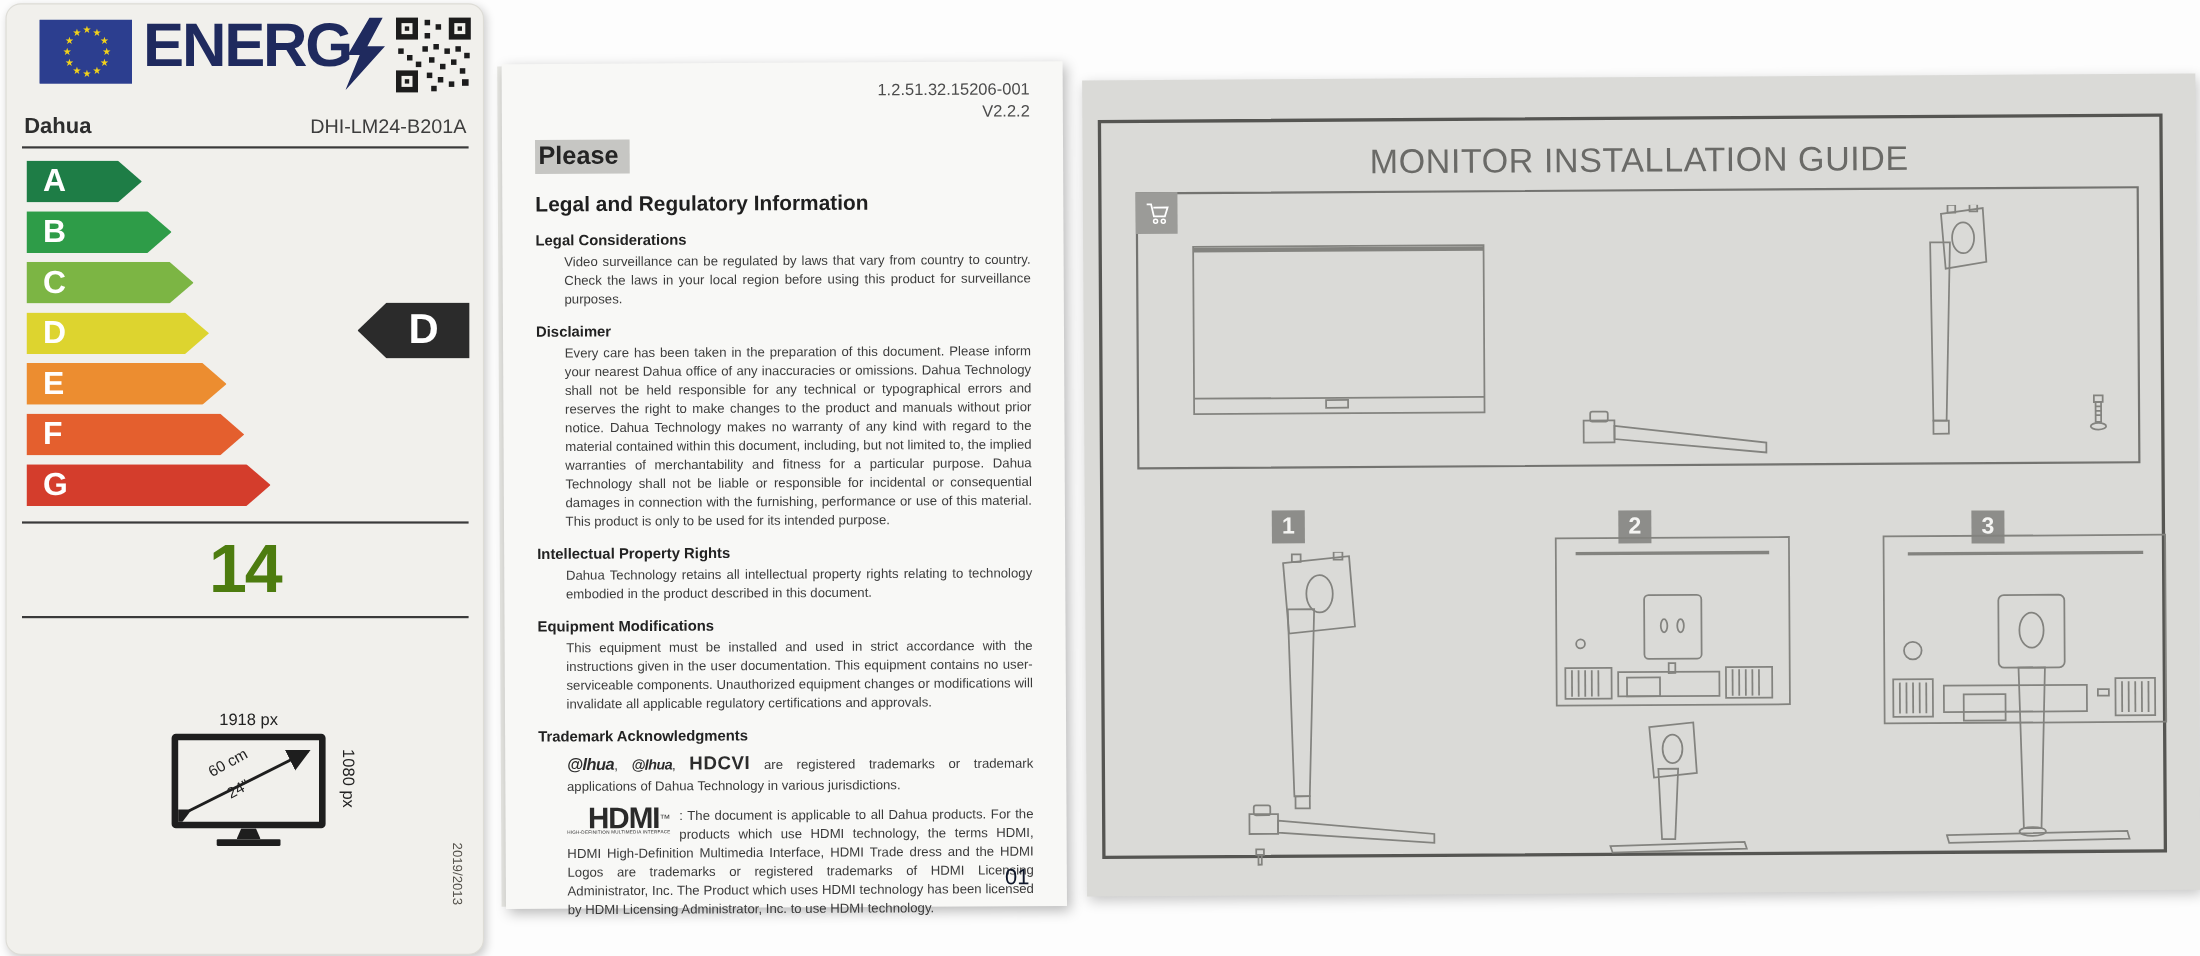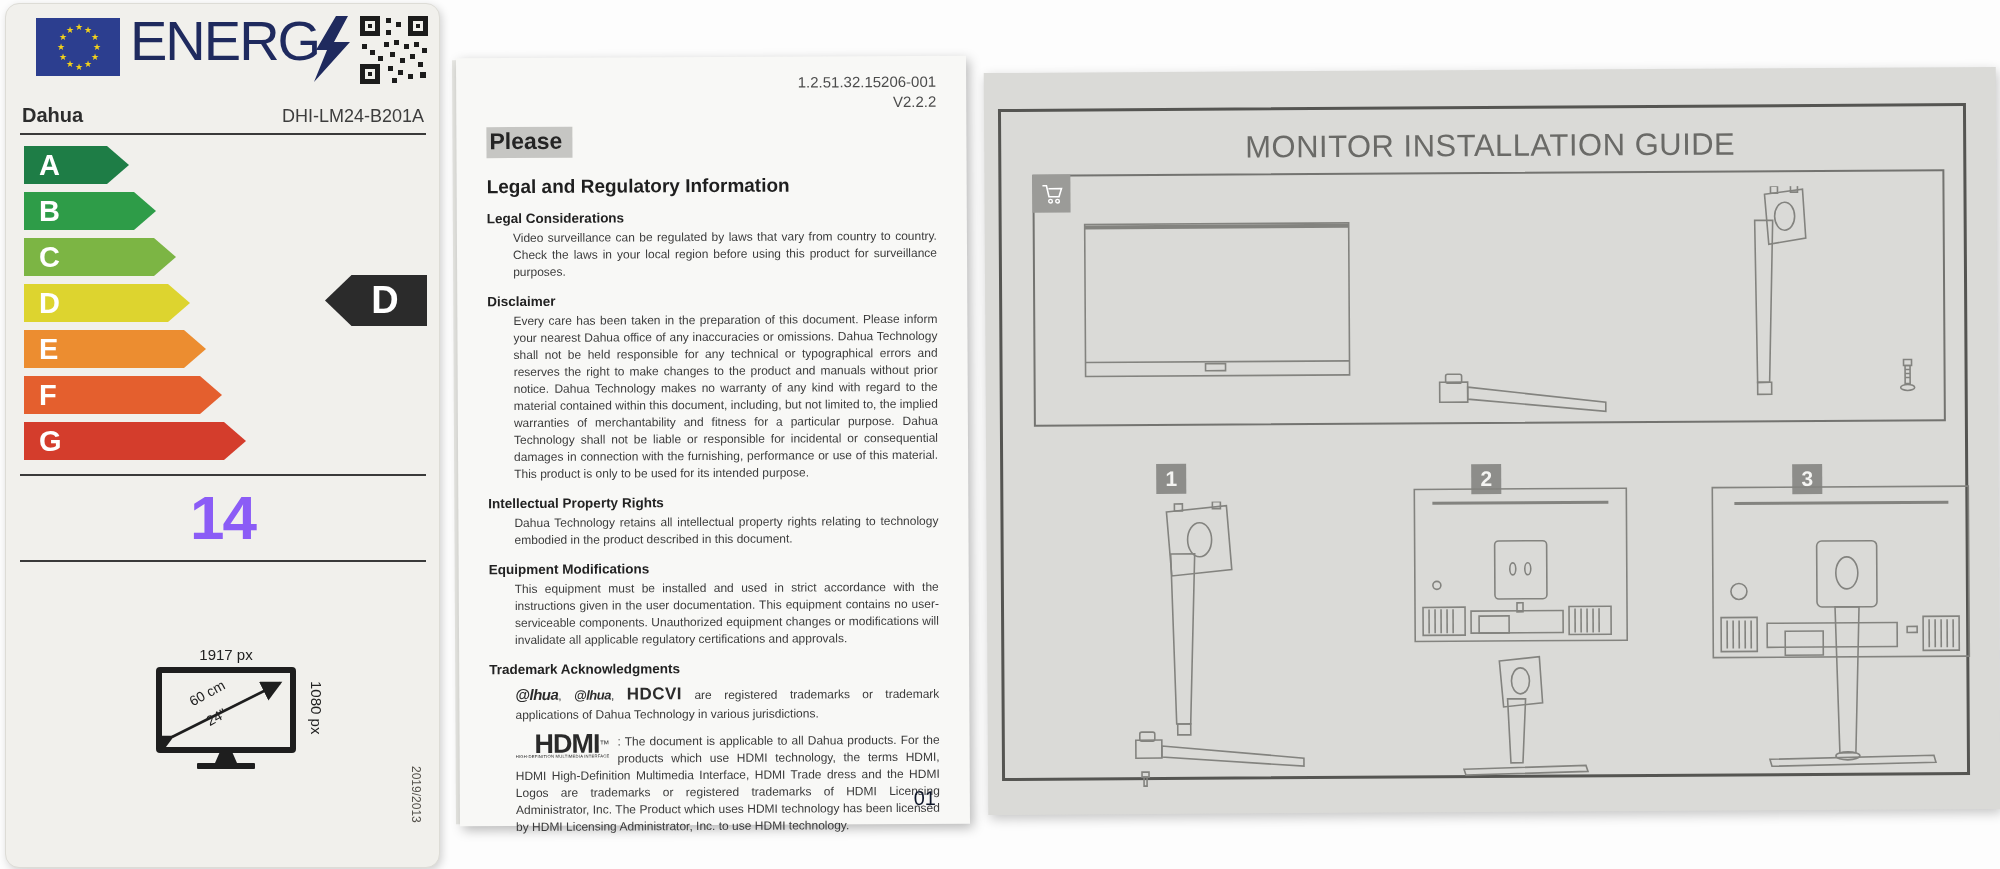--- a/index.html
+++ b/index.html
@@ -4,41 +4,41 @@
 <style>
   html,body{margin:0;padding:0;background:#ffffff;}
   #stage{position:relative;width:2000px;height:869px;background:#fdfdfd;overflow:hidden;
          font-family:"Liberation Sans",sans-serif;}
 
   
   .label{position:absolute;left:5px;top:3px;width:433px;height:863px;background:#f1f0ec;
          border:1px solid #dddcd6;border-radius:14px;box-shadow:2px 3px 8px rgba(0,0,0,.18);}
   .label-head{position:absolute;left:0;top:10px;width:100%;height:80px;}
   .eu-flag{position:absolute;left:30px;top:4px;width:84px;height:58px;background:#2c3e8f;}
-  .energ-word{position:absolute;left:124px;top:-6px;font-size:56px;font-weight:400;
+  .energ-word{position:absolute;left:124px;top:-6px;font-size:56px;font-weight:700;
               color:#1f2a5e;letter-spacing:-2px;}
   .bolt{position:absolute;left:308px;top:2px;}
   .qr{position:absolute;left:352px;top:0px;width:72px;height:72px;}
   .supplier-row{position:absolute;left:16px;top:100px;width:402px;display:flex;
                 justify-content:space-between;align-items:baseline;}
   .supplier{font-size:20px;font-weight:bold;color:#2d2d2d;}
   .model{font-size:18px;color:#3d3d3d;}
   .rule{position:absolute;left:14px;width:406px;height:2px;background:#3a3a3a;}
   .rule1{top:129px;} .rule2{top:470px;} .rule3{top:556px;}
   .arrows{position:absolute;left:18px;top:142px;}
   .class-arrow{height:38px;margin-bottom:8px;display:flex;align-items:center;
                clip-path:polygon(0 0,calc(100% - 22px) 0,100% 50%,calc(100% - 22px) 100%,0 100%);}
   .class-letter{color:#fff;font-weight:bold;font-size:29px;padding-left:15px;line-height:1;}
   .rating-arrow{position:absolute;left:319px;top:271px;width:102px;height:51px;background:#2b2b2b;
                 clip-path:polygon(26% 0,100% 0,100% 100%,26% 100%,0 50%);
                 display:flex;align-items:center;justify-content:center;}
   .rating-letter{color:#fff;font-weight:bold;font-size:38px;padding-left:18px;}
   .consumption{position:absolute;left:0;top:478px;width:100%;display:flex;justify-content:center;
                align-items:baseline;gap:12px;}
-  .cons-val{font-size:62px;font-weight:800;color:#8b5cf6;letter-spacing:-2px;}
+  .cons-val{font-size:62px;font-weight:800;color:#4d7c0f;letter-spacing:-2px;}
   .cons-unit{font-size:36px;color:#2a2a2a;}
   .picto{position:absolute;left:150px;top:642px;width:140px;}
   .res-h{text-align:center;font-size:15px;color:#222;margin-bottom:4px;}
   .tvshape{position:relative;width:128px;height:74px;border:6px solid #1e1e1e;border-radius:4px;margin:0 auto;}
   .tv-neck{width:22px;height:10px;background:#1e1e1e;margin:0 auto;
            clip-path:polygon(20% 0,80% 0,100% 100%,0 100%);}
   .tv-base{width:58px;height:6px;background:#1e1e1e;margin:0 auto;border-radius:1px;}
   .res-v{position:absolute;left:146px;top:8px;writing-mode:vertical-rl;font-size:15px;color:#222;}
   .diag-svg{position:absolute;left:0;top:0;}
   .diag-cm{position:absolute;left:26px;top:12px;transform:rotate(-29deg);font-size:14px;color:#222;}
@@ -180,21 +180,21 @@
       <span class="rating-letter">D</span>
     </div>
 
     <div class="rule rule2"></div>
     <div class="consumption">
       <span class="cons-val">14</span>
     </div>
     <div class="rule rule3"></div>
 
     <div class="picto">
-      <div class="res-h">1917 px</div>
+      <div class="res-h">1918 px</div>
       <div class="tvshape">
         <svg class="diag-svg" width="128" height="74" viewBox="0 0 128 74">
           <defs>
             <marker id="ah1" markerWidth="10" markerHeight="10" refX="7" refY="4" orient="auto">
               <polygon points="0,0 8,4 0,8" fill="#1e1e1e"></polygon>
             </marker>
           </defs>
           <line x1="10" y1="64" x2="118" y2="10" stroke="#1e1e1e" stroke-width="2.6" marker-start="url(#ah1)" marker-end="url(#ah1)" transform="rotate(180 64 37) rotate(180 64 37)"></line>
         </svg>
         <div class="diag-cm">60 cm</div>

